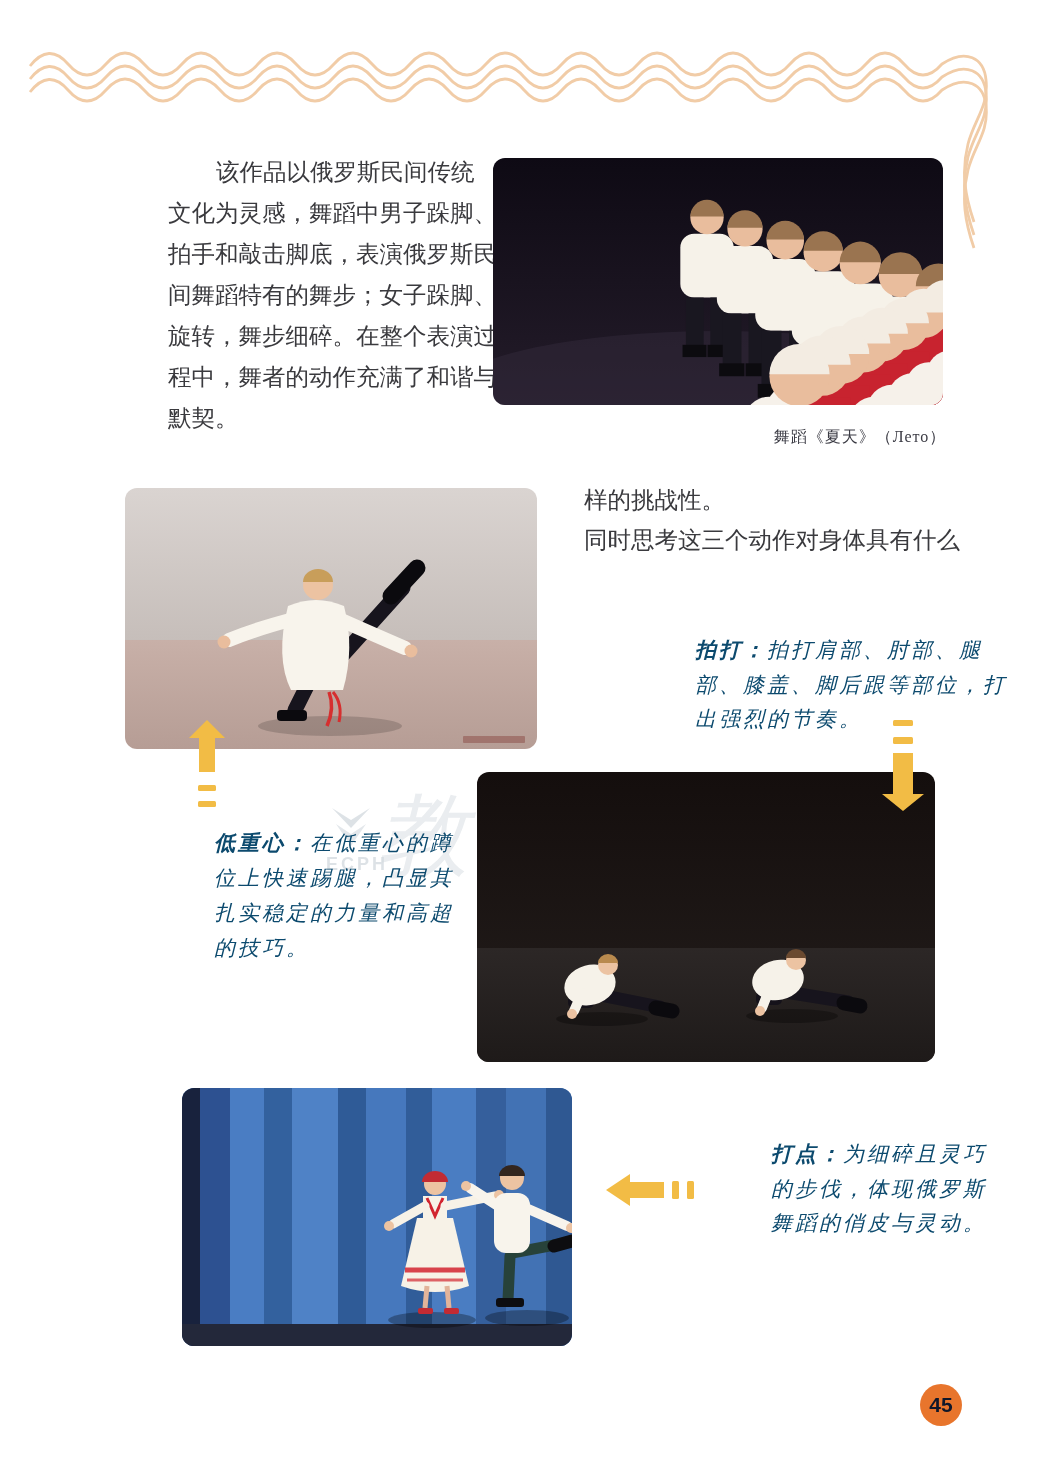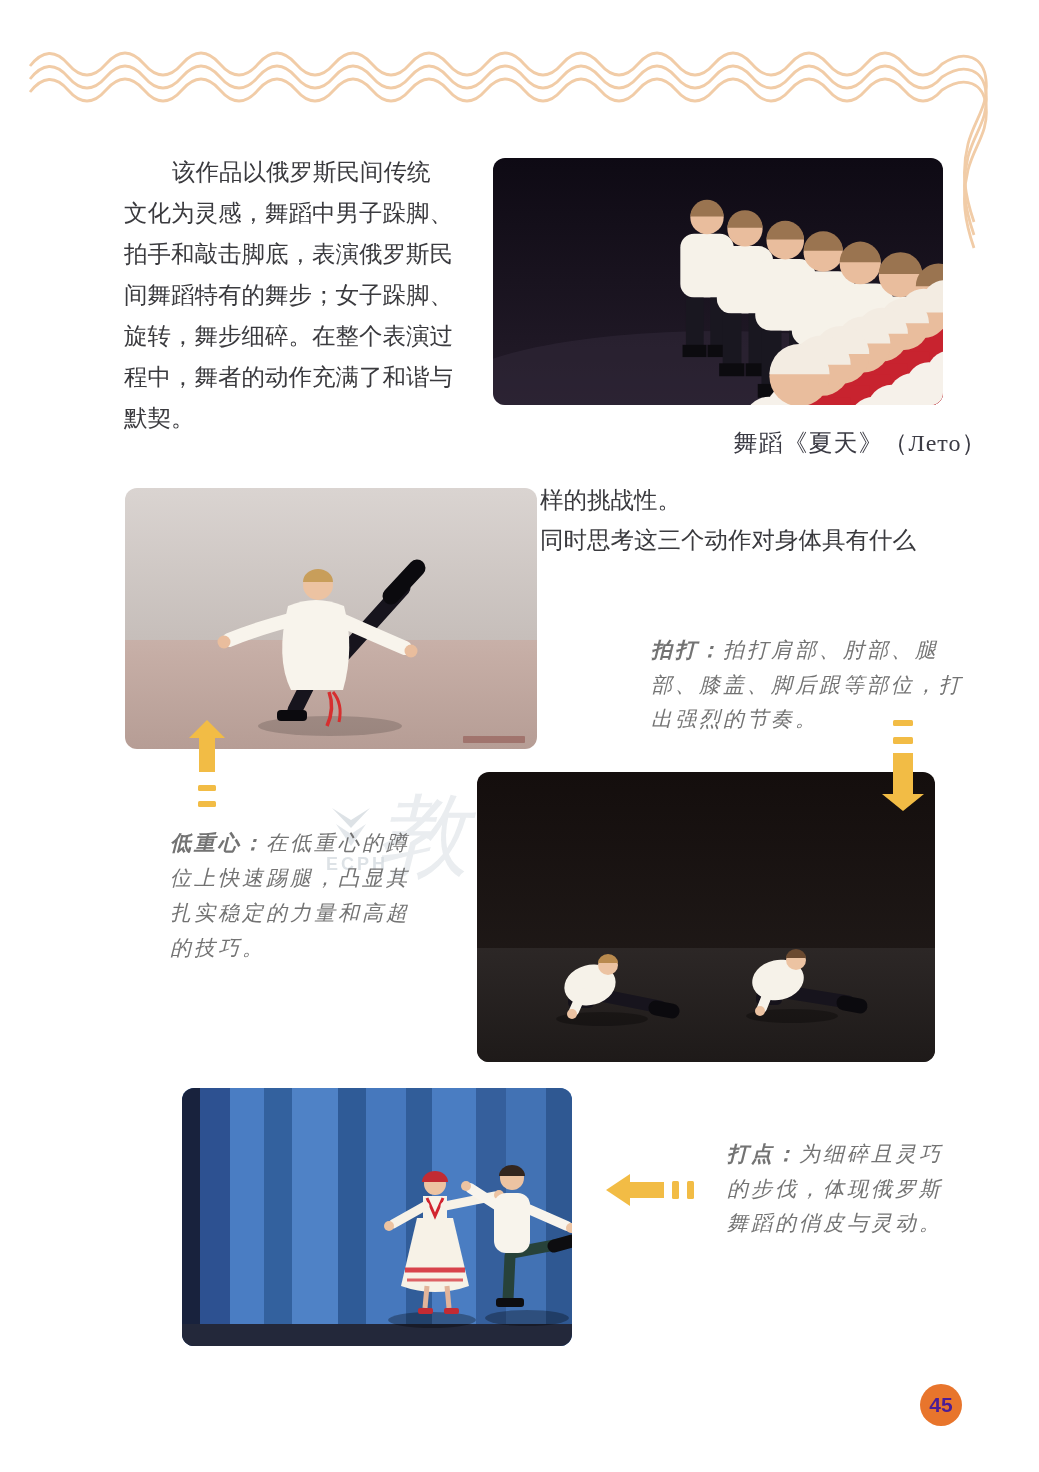--- a/index.html
+++ b/index.html
@@ -8,48 +8,48 @@
     background:#ffffff; overflow:hidden;
     font-family:"Liberation Serif","DejaVu Serif",serif; color:#343438;
   }
   .waves { position:absolute; left:0; top:0; z-index:1; }
   .watermark { position:absolute; left:318px; top:788px; width:400px; height:120px; z-index:1; opacity:.55; }
   .wm-logo { position:absolute; left:10px; top:14px; }
   .wm-ecph { position:absolute; left:8px; top:66px; font-family:"Liberation Sans",sans-serif;
              font-size:18px; font-weight:bold; letter-spacing:3px; color:#c3ccd3; }
   .wm-chars { position:absolute; left:58px; top:-14px; font-size:92px; font-style:italic;
               color:#a9b6c0; opacity:.45; letter-spacing:18px; white-space:nowrap; }
-  .line { white-space:nowrap; }
+  .line { white-space:nowrap;margin-left:44px; }
   .para { position:absolute; z-index:2; }
   .para .line { font-size:23.5px; line-height:41px; color:#3a3a3e; }
   .indent { padding-left:48px; }
   .intro { left:124px; top:152px; }
   .task { left:540px; top:480px; }
   .task .line { line-height:40px; }
   .anno { position:absolute; z-index:2; font-style:italic; font-size:21px;
-          letter-spacing:3px; color:#737373; }
+          letter-spacing:3px; color:#0c4a6e; }
   .anno .line { line-height:34.5px; }
   .anno b { font-weight:bold; }
   .paida { left:651px; top:633px; }
   .dzx { left:170px; top:826px; }
   .dzx .line { line-height:35px; }
   .dadian { left:727px; top:1137px; }
   .photo { position:absolute; border-radius:12px; overflow:hidden; z-index:2; line-height:0; }
   .photo1 { left:493px; top:158px; }
   .photo2 { left:125px; top:488px; }
   .photo3 { left:477px; top:772px; }
   .photo4 { left:182px; top:1088px; }
   .caption { position:absolute; left:710px; top:427px; width:300px; z-index:2;
-             text-align:center; font-size:24px; color:#3b3b44; letter-spacing:1px; }
+             text-align:center; font-size:16px; color:#3b3b44; letter-spacing:1px; }
   .arrow { position:absolute; z-index:3; line-height:0; }
   .arrow-up   { left:185px; top:712px; }
   .arrow-down { left:880px; top:718px; }
   .arrow-left { left:604px; top:1172px; }
   .badge { position:absolute; left:920px; top:1384px; width:42px; height:42px; z-index:2;
-           border-radius:50%; background:#e8752c; color:#4c1d95;
+           border-radius:50%; background:#e8752c; color:#0f172a;
            display:flex; align-items:center; justify-content:center;
            font-family:"Liberation Sans",sans-serif; font-size:21px; font-weight:bold; }
   .defs-holder { position:absolute; width:0; height:0; overflow:hidden; }
 </style>
 </head>
 <body>
 
 <svg class="defs-holder" aria-hidden="true">
   <defs>
     <symbol id="sym-woman" viewBox="0 0 20 32">

